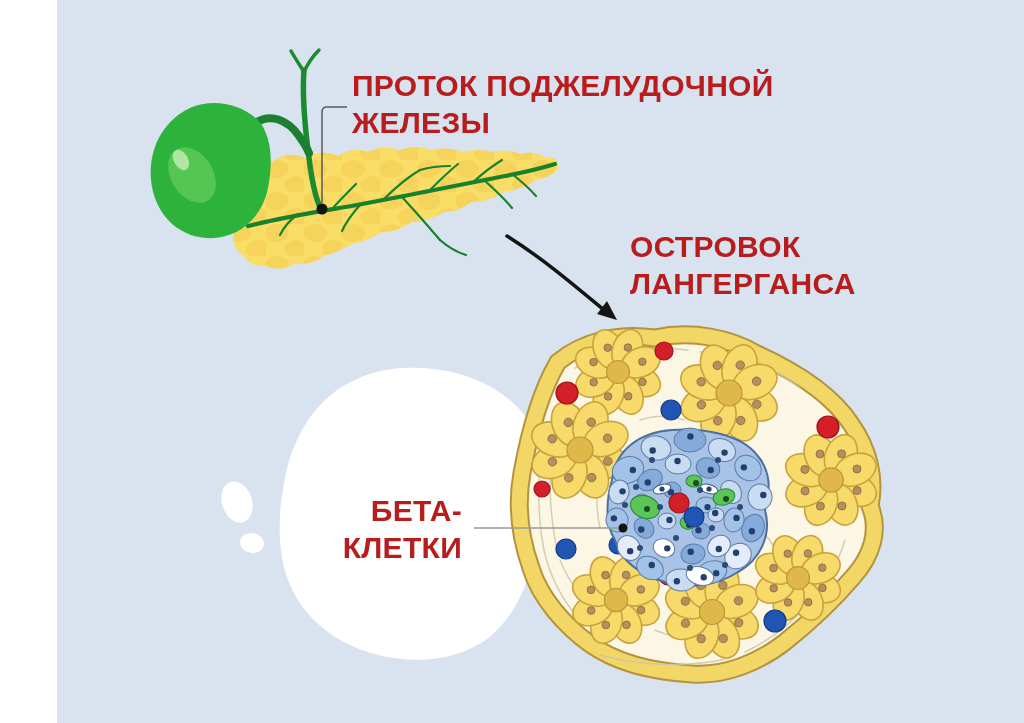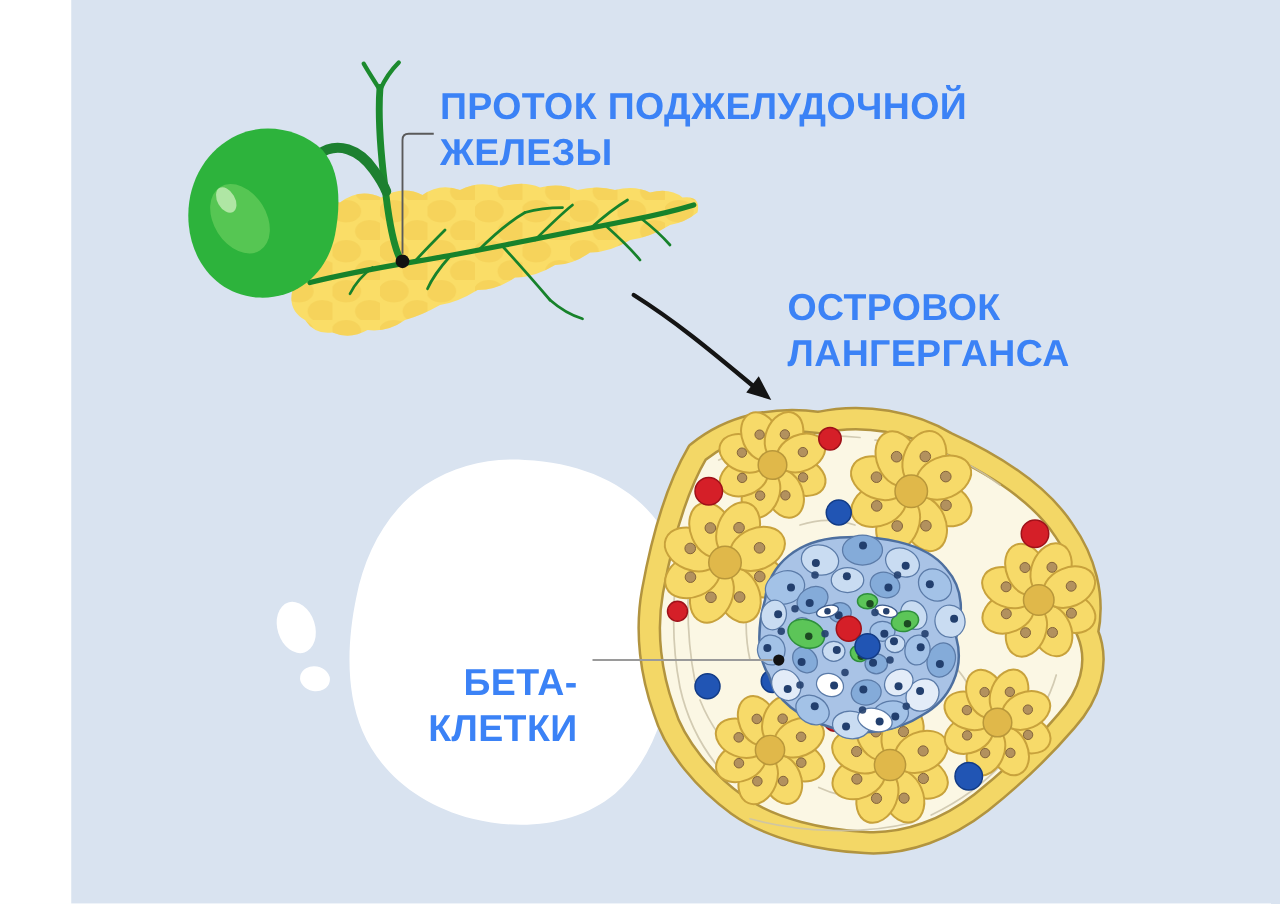--- a/index.html
+++ b/index.html
@@ -3,26 +3,26 @@
 <meta charset="utf-8">
 <style>
   html,body{margin:0;padding:0;background:#ffffff;}
   .stage{
     position:relative;width:1024px;height:723px;background:#ffffff;
     overflow:hidden;font-family:"Liberation Sans",sans-serif;
   }
   .panel{position:absolute;left:57px;top:0;right:0;bottom:0;background:#d9e3f0;}
   svg.art{position:absolute;left:0;top:0;width:1024px;height:723px;}
   .label{
-    position:absolute;color:#3b82f6;font-weight:bold;font-size:30px;
+    position:absolute;color:#b91c1c;font-weight:bold;font-size:30px;
     line-height:37px;letter-spacing:0.3px;white-space:normal;
   }
   .label-duct{left:352px;top:67px;width:445px;}
   .label-islet{left:630px;top:228px;width:330px;}
-  .label-beta{left:280px;top:492px;width:182px;text-align:right;margin-top:36px;}
+  .label-beta{left:280px;top:492px;width:182px;text-align:right;}
 </style>
 </head>
 <body>
 
 <div class="stage">
   <div class="panel"></div>
 
   <svg class="art" viewBox="0 0 1024 723">
     <defs>
       <pattern id="pbump" x="0" y="0" width="38" height="32" patternUnits="userSpaceOnUse">

